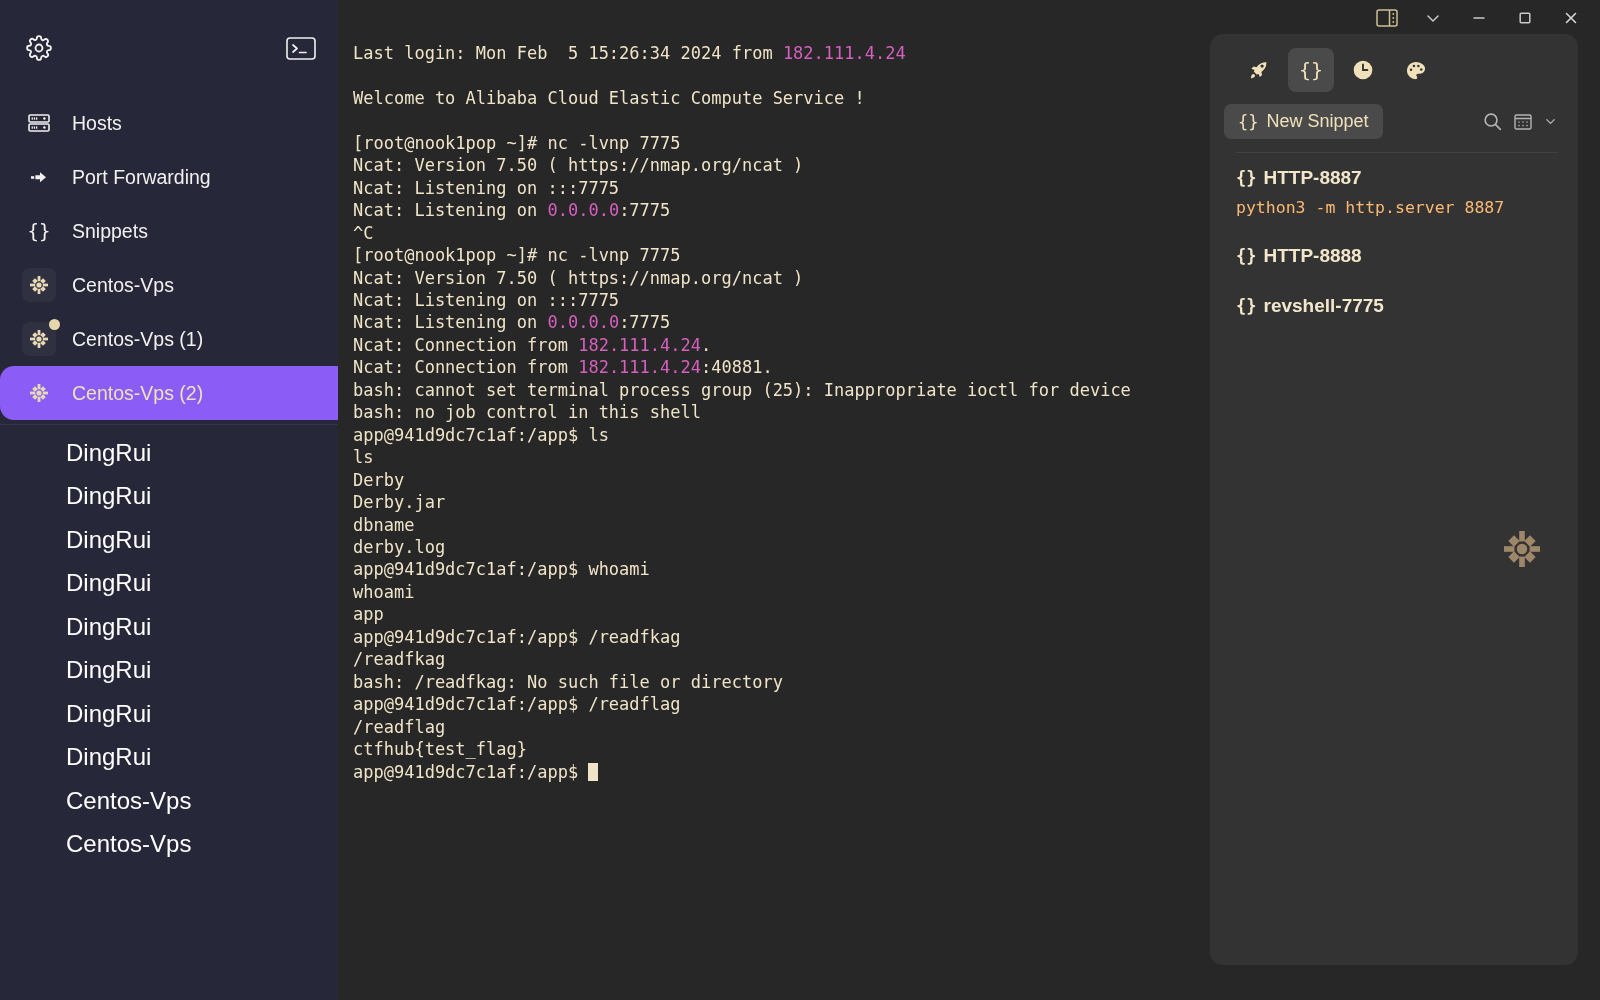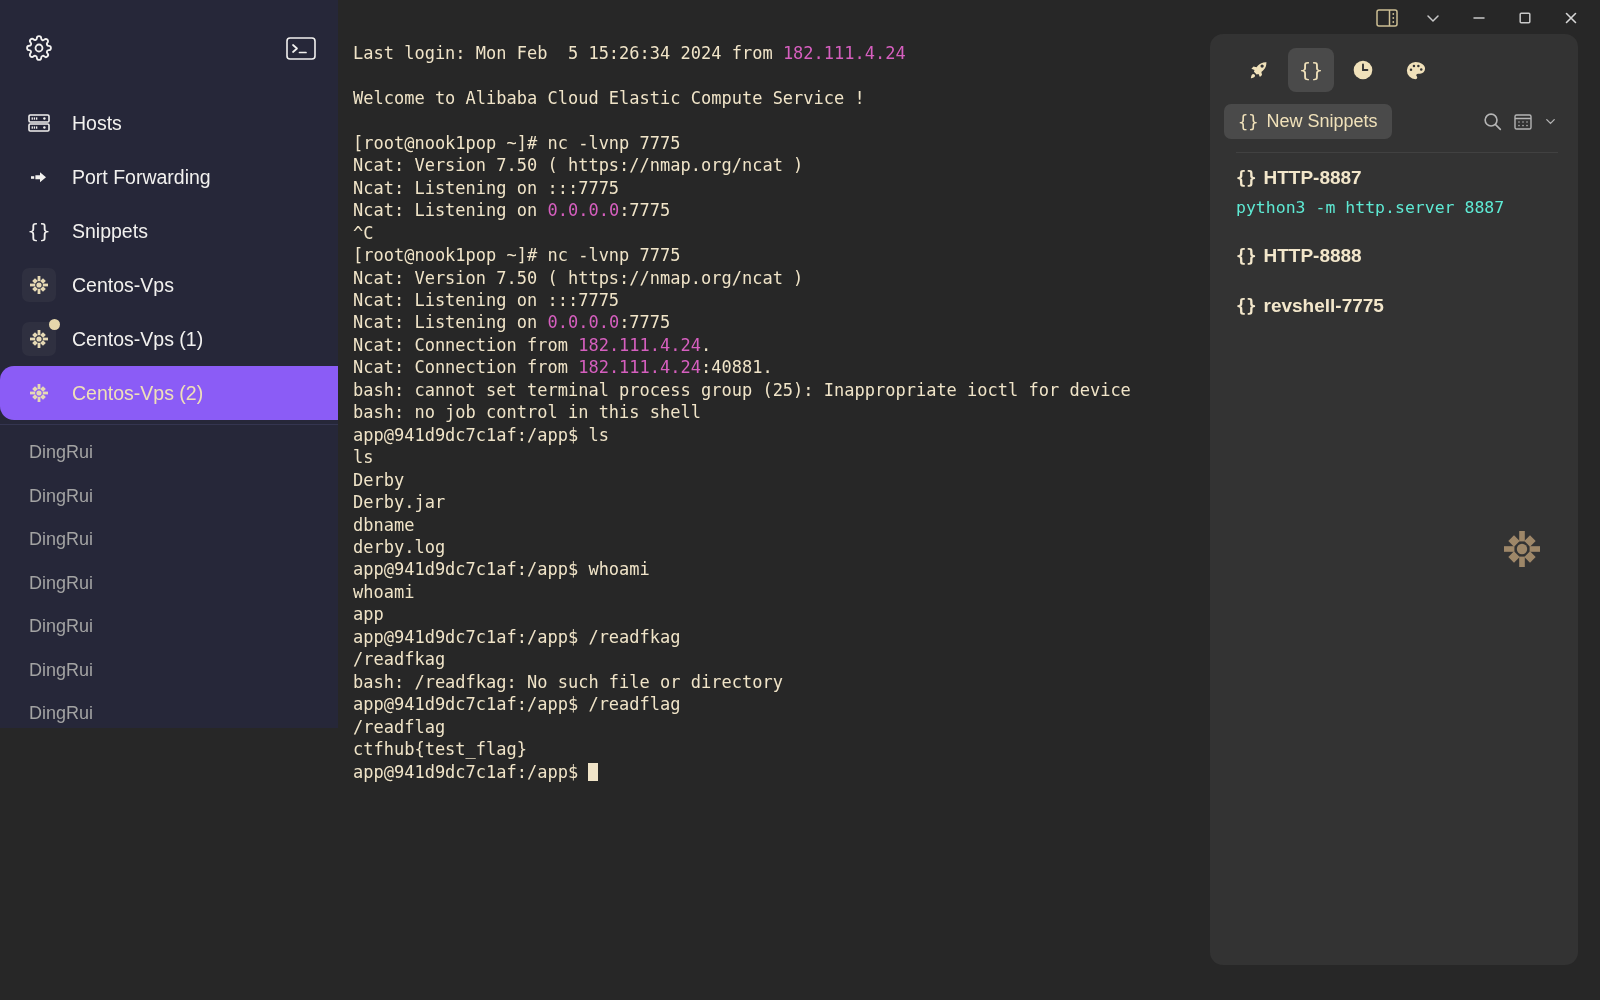--- a/index.html
+++ b/index.html
@@ -6,21 +6,21 @@
   html, body {
     width:1600px; height:1000px;
     background:#232432;
     font-family:"Liberation Sans", sans-serif;
     overflow:hidden;
   }
   .app { position:relative; width:1600px; height:1000px; display:flex; background:#272727; }
 
   
   .sidebar {
-    width:338px; height:728px; flex:0 0 338px;
+    width:338px; height:1000px; flex:0 0 338px;
     background:#262739;
     position:relative; overflow:hidden;
   }
   .sb-top {
     height:96px; display:flex; align-items:center;
     justify-content:space-between; padding:0 22px 0 26px;
   }
   .icon-btn { display:flex; align-items:center; justify-content:center; cursor:pointer; }
   .gear { width:26px; height:26px; }
   .term-btn { width:30px; height:23px; }
@@ -55,21 +55,21 @@
   .history-head {
     height:58px; display:flex; align-items:center;
     padding:0 26px 0 26px; gap:20px; color:#f2f1ef; font-size:19.5px;
     cursor:pointer;
   }
   .history-head .ico { width:26px; flex:0 0 26px; display:flex; align-items:center; justify-content:center; }
   .history-head .label { flex:1; }
   .hist-divider { height:1px; background:#343550; margin:4px 0 6px 0; }
   .hist-item {
     height:43.5px; display:flex; align-items:center;
-    padding-left:29px; color:#a3a3a3; font-size:18px; cursor:pointer;
+    padding-left:66px; color:#ffffff; font-size:24px; cursor:pointer;
   }
 
   
   .terminal-wrap { flex:1; position:relative; background:#272727; overflow:hidden; }
   .titlebar {
     position:absolute; top:0; right:0; height:36px;
     display:flex; align-items:center; gap:0px; z-index:6; padding-right:6px;
   }
   .win-btn {
     width:46px; height:34px; display:flex; align-items:center; justify-content:center;
@@ -115,21 +115,21 @@
   .tb-icon { cursor:pointer; display:flex; align-items:center; }
   .panel-divider { height:1px; background:#414141; margin:13px 20px 0 26px; }
   .snip-list { padding:14px 0 0 26px; }
   .snip-item { margin-bottom:28px; cursor:pointer; }
   .snip-title {
     color:#f3e7cb; font-size:19px; font-weight:bold;
     display:flex; align-items:baseline; gap:7px;
   }
   .snip-brace { font-family:"DejaVu Sans Mono", monospace; font-size:17px; }
   .snip-cmd {
-    color:#5eead4; font-size:16.5px; margin-top:9px;
+    color:#fdba74; font-size:16.5px; margin-top:9px;
     font-family:"DejaVu Sans Mono", monospace;
   }
   .watermark {
     position:absolute; right:36px; top:495px;
     width:40px; height:40px; opacity:.95;
   }
 </style>
 </head>
 <body>
 
@@ -322,21 +322,21 @@
             <circle cx="10.4" cy="7.3" r="1.3" fill="#333333"></circle>
             <circle cx="15" cy="7.4" r="1.3" fill="#333333"></circle>
             <circle cx="18" cy="11" r="1.3" fill="#333333"></circle>
           </svg>
         </div>
       </div>
 
       <div class="panel-toolbar">
         <div class="new-snippet">
           <span class="snip-brace">{}</span>
-          <span>New Snippets</span>
+          <span>New Snippet</span>
         </div>
         <div class="tb-spacer"></div>
         <div class="tb-icon">
           <svg width="21" height="21" viewBox="0 0 22 22" fill="none" stroke="#b5b5b5" stroke-width="1.7">
             <circle cx="9.5" cy="9.5" r="6.2"></circle>
               <path d="M14.2 14.2 L19.2 19.2" stroke-linecap="round"></path>
           </svg>
         </div>
         <div class="tb-icon">
           <svg width="20" height="20" viewBox="0 0 20 20" fill="none" stroke="#b5b5b5" stroke-width="1.4">

